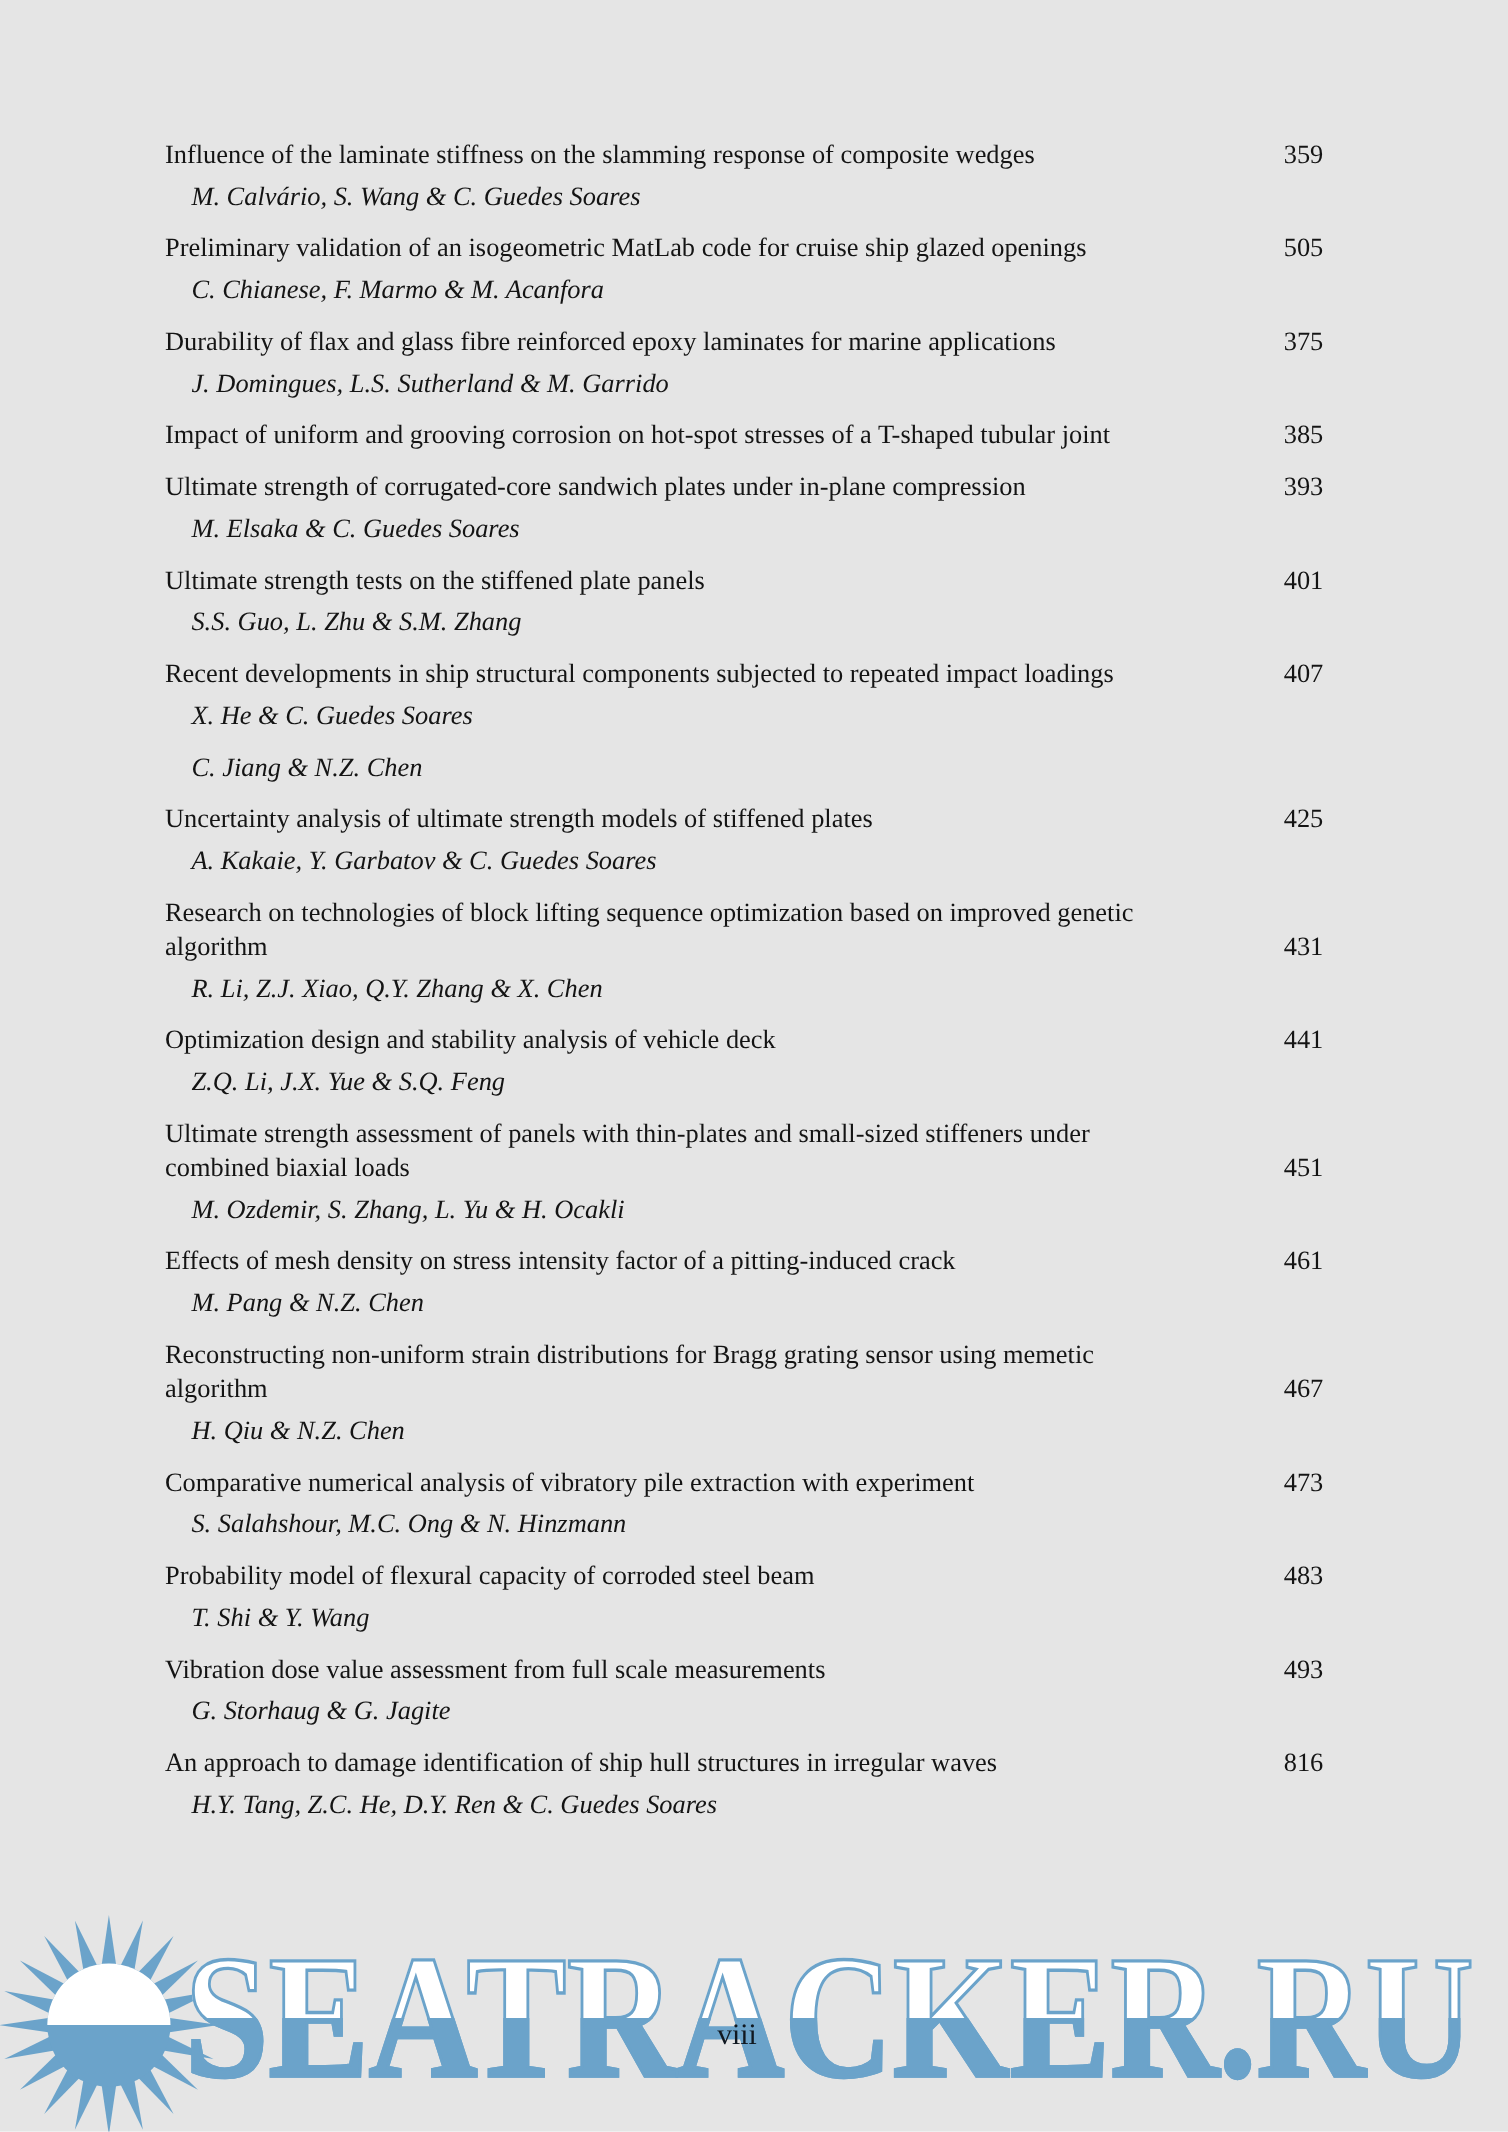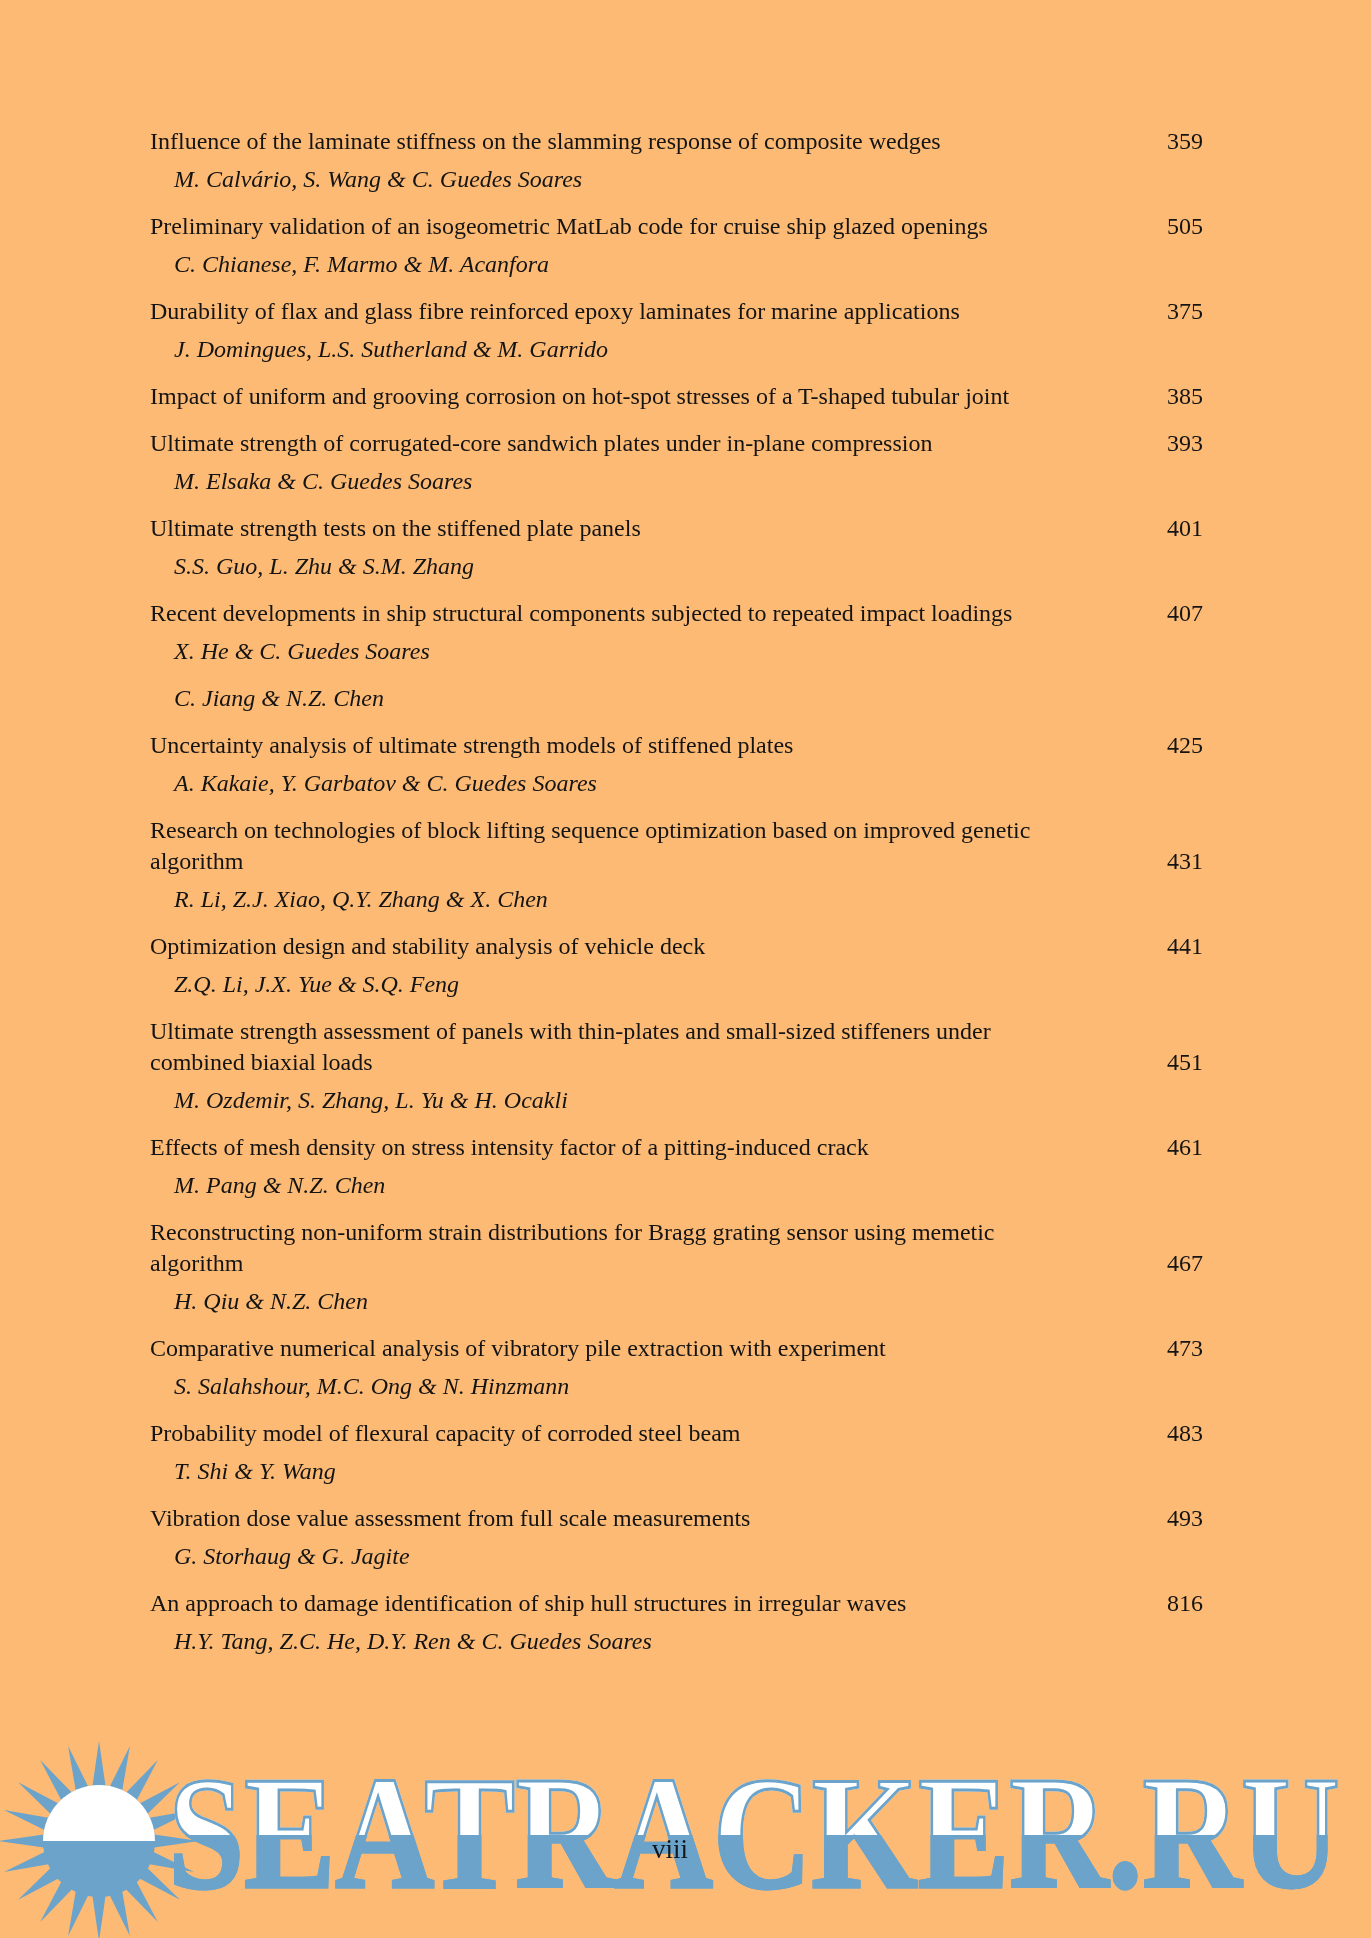--- a/index.html
+++ b/index.html
@@ -3,21 +3,21 @@
 <meta charset="utf-8">
 <style>
   * { margin: 0; padding: 0; box-sizing: border-box; }
   html, body { background: #ffffff; }
   body { font-family: "Liberation Serif", serif; }
 
   .page {
     position: relative;
     width: 1371px;
     height: 1938px;
-    background: #fdba74;
+    background: #e5e5e5;
     overflow: hidden;
   }
 
   
   .toc {
     position: absolute;
     left: 150px;
     top: 126px;
     width: 1053px;
   }

